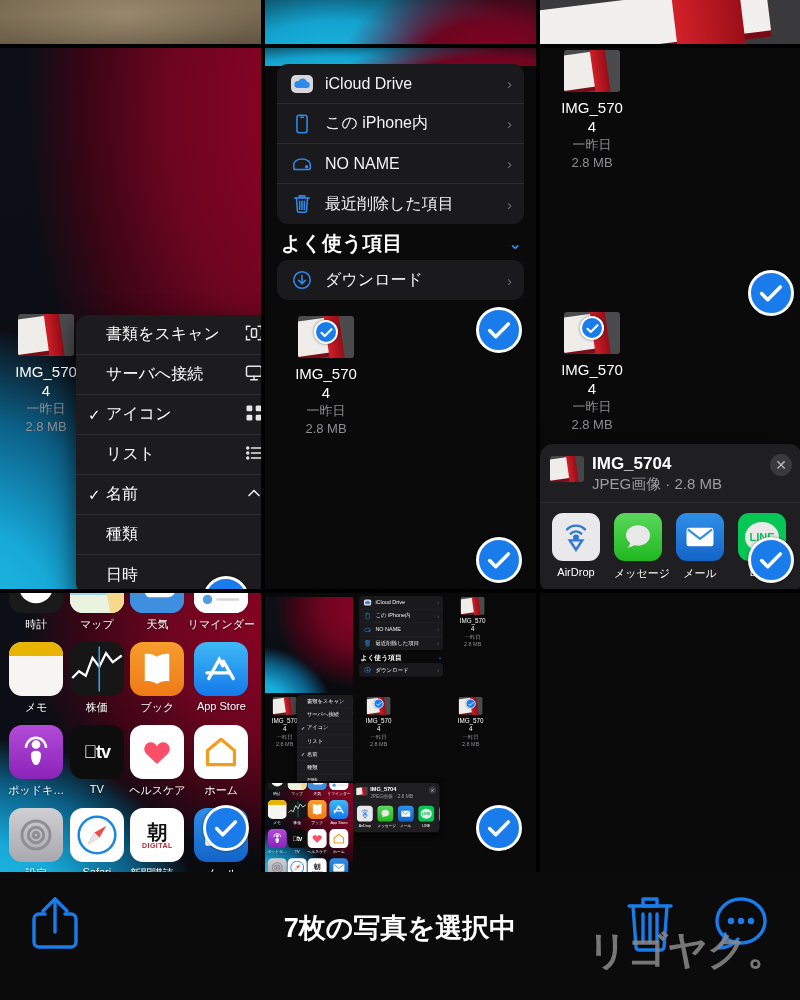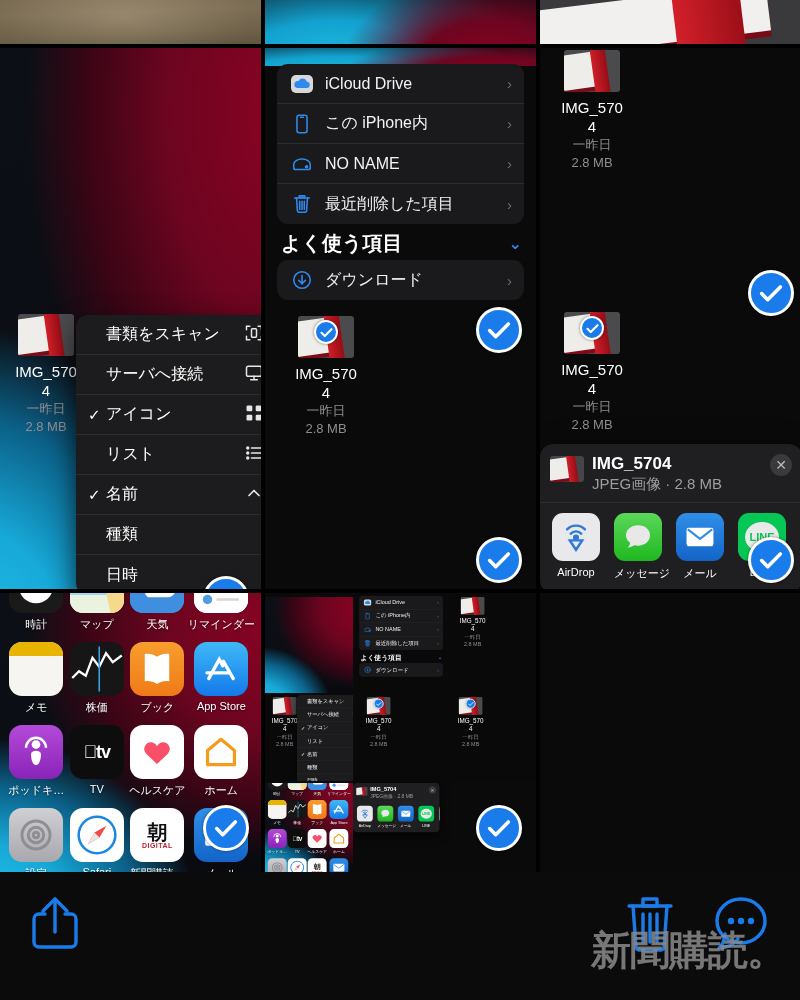--- a/index.html
+++ b/index.html
@@ -1082,35 +1082,36 @@
   <div class="toolbar">
 
     <div class="tb-left">
       <svg width="50" height="58" viewBox="0 0 50 58" fill="none" stroke="#1a7ceb" stroke-width="3.4" stroke-linecap="round" stroke-linejoin="round">
         <path d="M25 5 L25 38"></path>
         <path d="M13 17 L25 5 L37 17"></path>
         <path d="M15 20 H9 a5 5 0 0 0 -5 5 v23 a5 5 0 0 0 5 5 h32 a5 5 0 0 0 5 -5 v-23 a5 5 0 0 0 -5 -5 h-6"></path>
       </svg>
     </div>
 
+    <div class="tb-title">7枚の写真を選択中</div>
 
     <div class="tb-trash">
       <svg width="56" height="62" viewBox="0 0 56 62" fill="none" stroke="#1a7ceb" stroke-width="3.4" stroke-linecap="round" stroke-linejoin="round">
         <path d="M21 7 h14 v7 h-14 z"></path>
         <path d="M7 14 H49"></path>
         <path d="M11 14 l3 41 a3 3 0 0 0 3 3 h22 a3 3 0 0 0 3 -3 l3 -41"></path>
         <path d="M21 22 V50 M28 22 V50 M35 22 V50"></path>
       </svg>
     </div>
 
     <div class="tb-more">
       <svg width="58" height="58" viewBox="0 0 58 58" fill="none" stroke="#1a7ceb" stroke-width="3.4">
         <ellipse cx="29" cy="27" rx="24" ry="22"></ellipse>
         <path d="M13 40 q-1 10 -6 14 q12 0 19 -9" stroke-linecap="round" stroke-linejoin="round"></path>
         <circle cx="19" cy="27" r="3.2" fill="#1a7ceb" stroke="none"></circle>
         <circle cx="29" cy="27" r="3.2" fill="#1a7ceb" stroke="none"></circle>
         <circle cx="39" cy="27" r="3.2" fill="#1a7ceb" stroke="none"></circle>
       </svg>
     </div>
 
-    <div class="watermark">新聞購読。</div>
+    <div class="watermark">リゴヤク。</div>
   </div>
 </div>
 
 </body></html>

